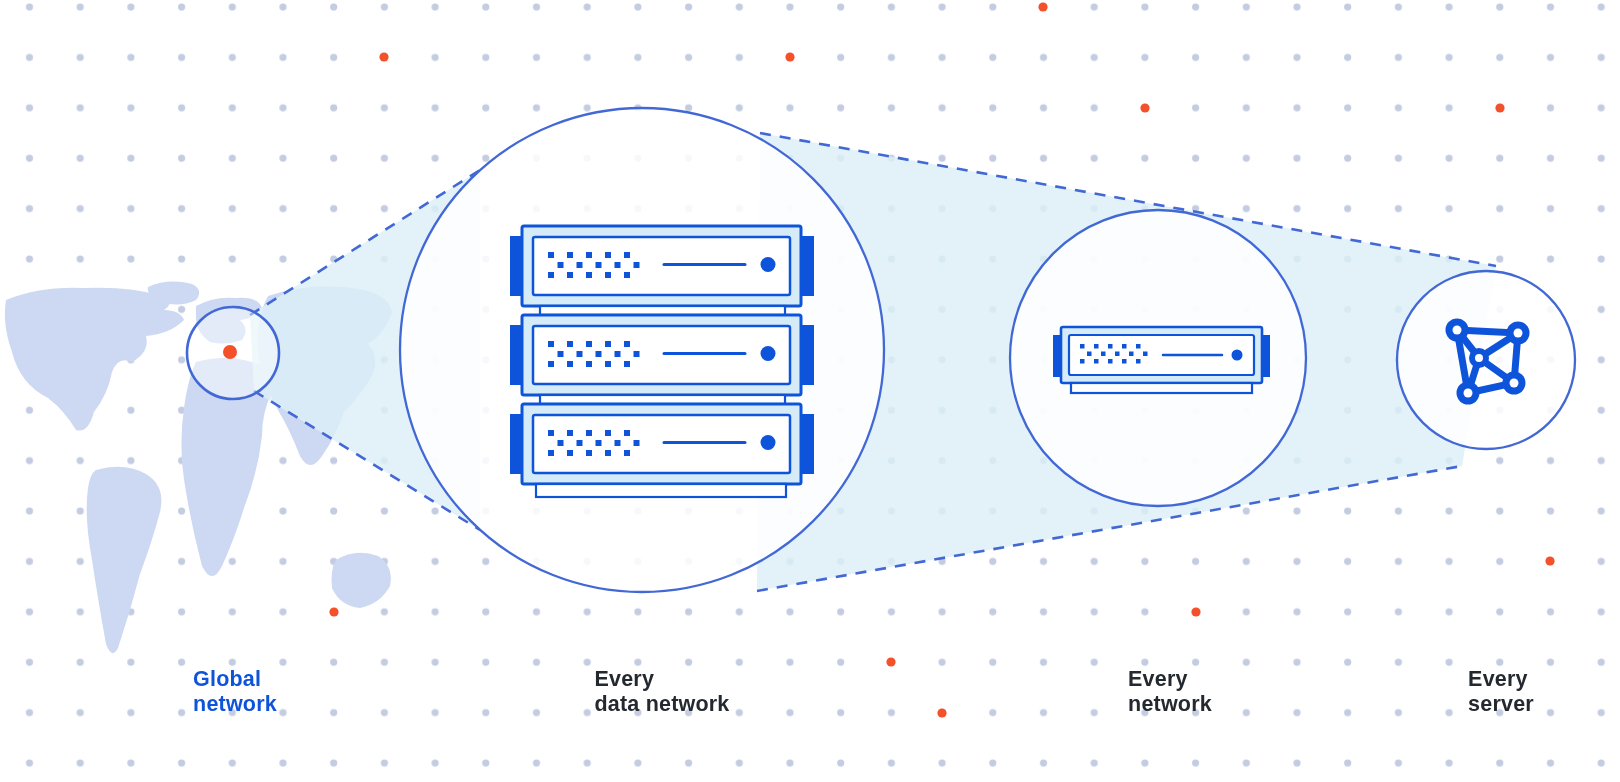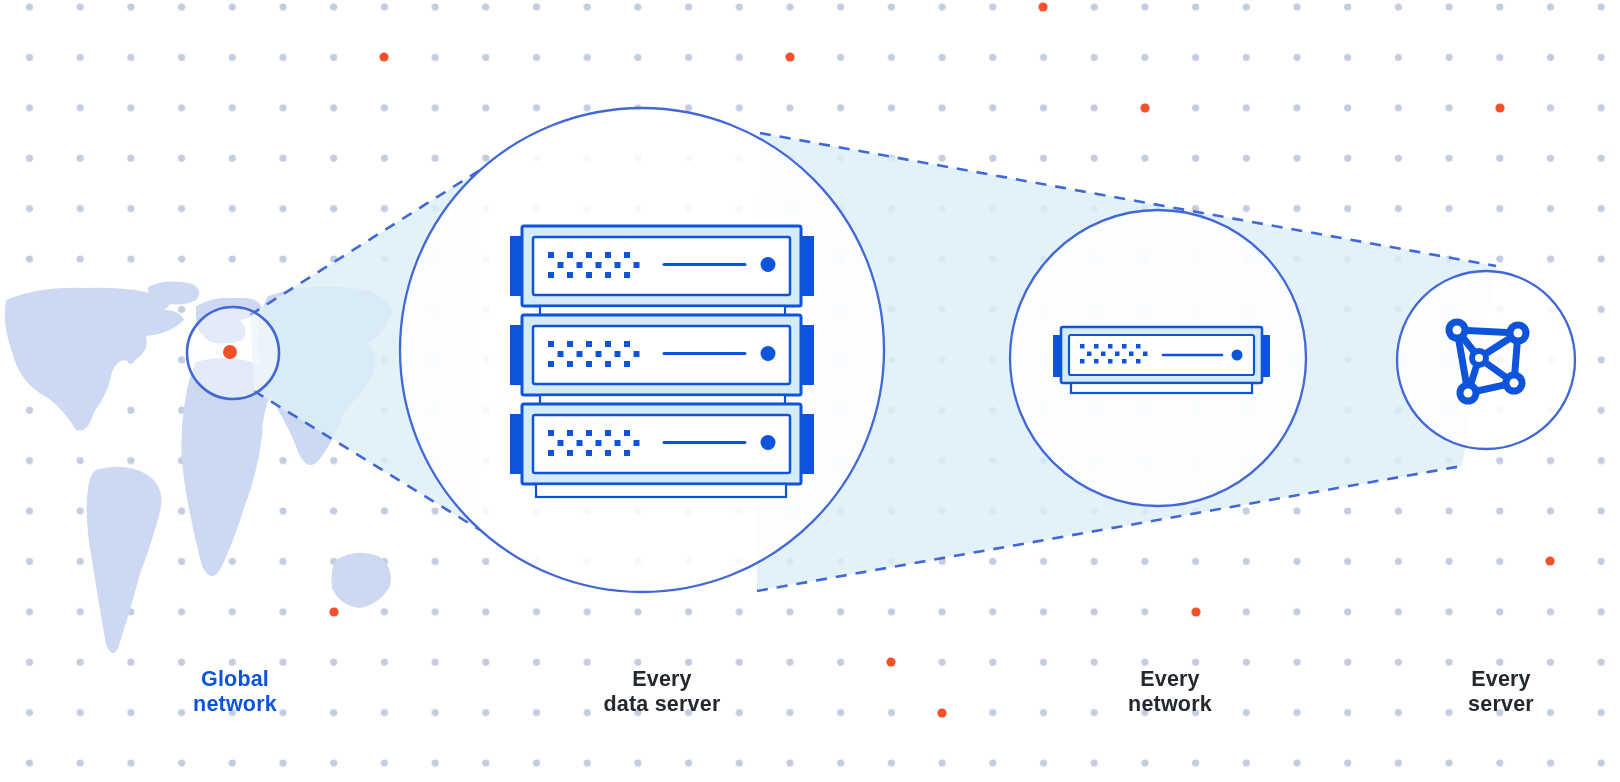--- a/index.html
+++ b/index.html
@@ -23,21 +23,21 @@
   .panel-sm{fill:#ffffff;stroke:var(--primary-blue,#0e54da);stroke-width:2.2;}
   .tray{fill:#ffffff;stroke:var(--primary-blue,#0e54da);stroke-width:2.2;}
   .sline{stroke:var(--primary-blue,#0e54da);stroke-width:3;stroke-linecap:round;}
   .sline-sm{stroke:var(--primary-blue,#0e54da);stroke-width:2.5;stroke-linecap:round;}
   .net-edge{stroke:var(--primary-blue,#0e54da);stroke-width:7;fill:none;}
   .node-out{fill:var(--primary-blue,#0e54da);}
   .node-in{fill:#ffffff;}
   .marker{fill:var(--accent-orange,#f4502a);}
 
   .caption{position:absolute;top:667px;transform:translateX(-50%);
-           text-align:center;font-weight:700;font-size:21.5px;line-height:25px;
+           font-weight:700;font-size:21.5px;line-height:25px;
            color:var(--text-dark,#23292f);letter-spacing:.2px;white-space:nowrap;}
   .caption .cap-line{display:block;}
   .cap-global{left:235px;color:var(--primary-blue,#0e54da);}
   .cap-dc{left:662px;}
   .cap-server{left:1170px;}
   .cap-service{left:1501px;}
 </style>
 </head>
 <body>
 
@@ -134,21 +134,21 @@
       </g>
     </g>
   </svg>
 
   <div class="caption cap-global">
     <span class="cap-line">Global</span>
     <span class="cap-line">network</span>
   </div>
   <div class="caption cap-dc">
     <span class="cap-line">Every</span>
-    <span class="cap-line">data server</span>
+    <span class="cap-line">data network</span>
   </div>
   <div class="caption cap-server">
     <span class="cap-line">Every</span>
     <span class="cap-line">network</span>
   </div>
   <div class="caption cap-service">
     <span class="cap-line">Every</span>
     <span class="cap-line">server</span>
   </div>
 </div>

